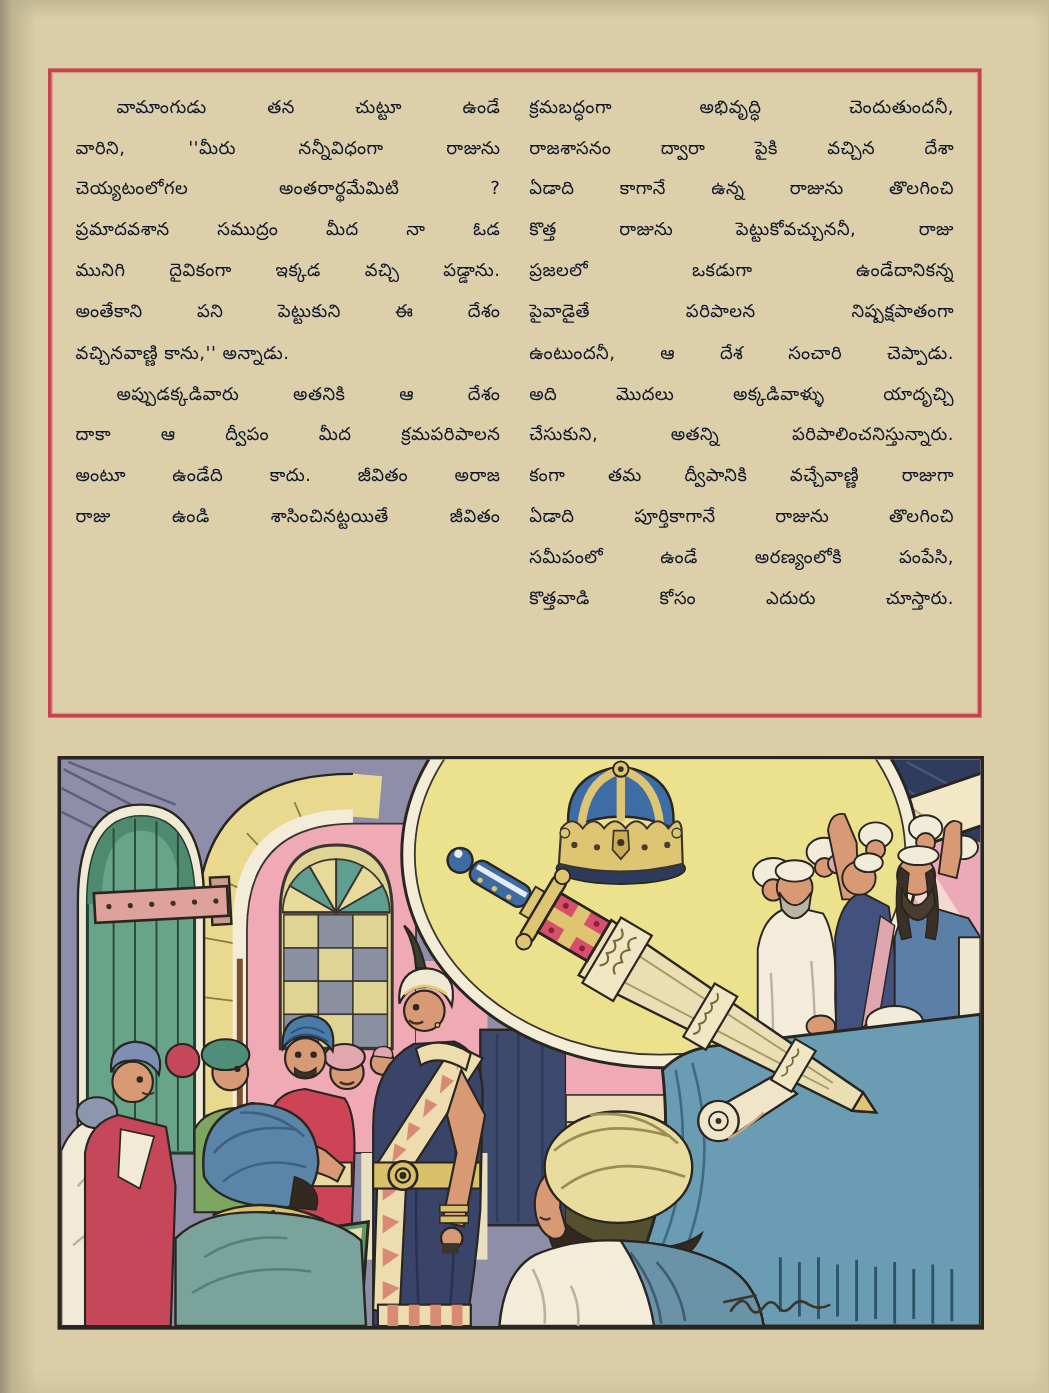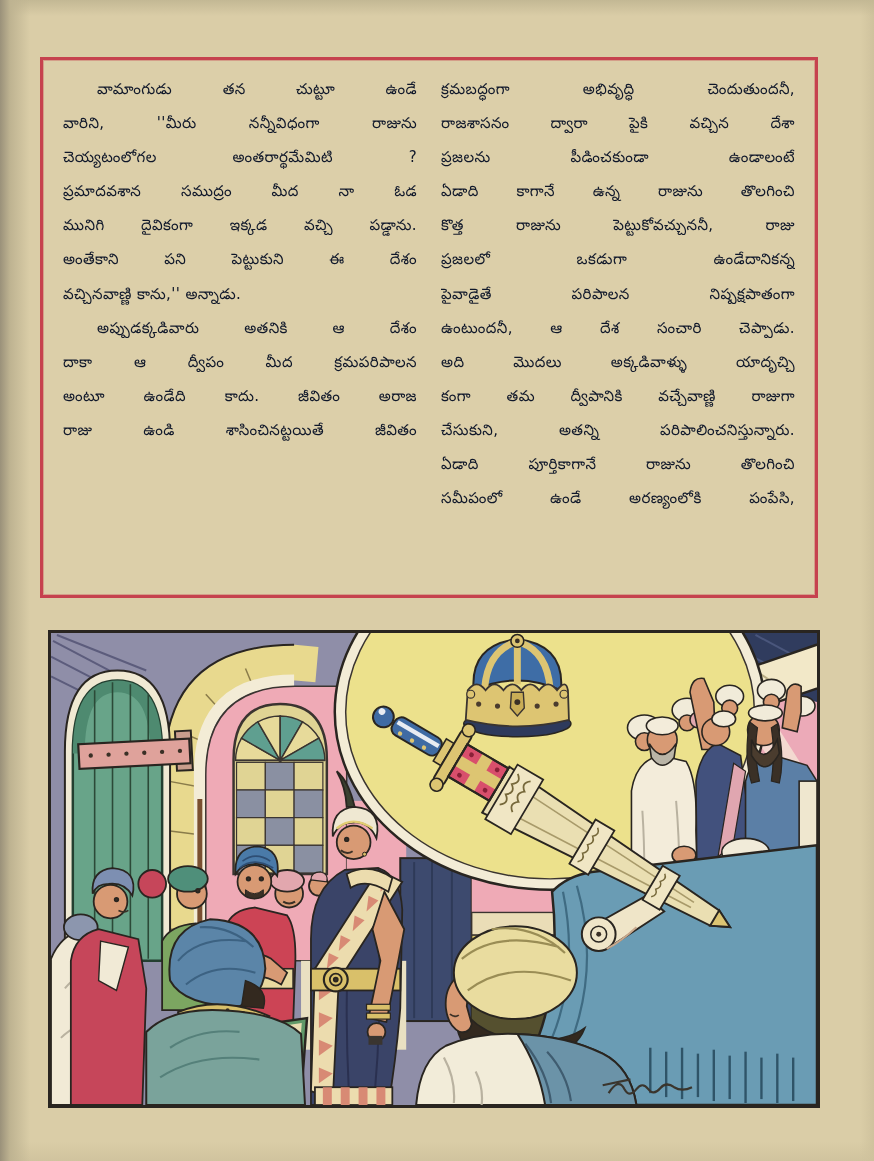--- a/index.html
+++ b/index.html
@@ -53,31 +53,31 @@
         <div class="tl">అంతేకాని పని పెట్టుకుని ఈ దేశం</div>
         <div class="tl pend">వచ్చినవాణ్ణి కాను,'' అన్నాడు.</div>
         <div class="tl indent">అప్పుడక్కడివారు అతనికి ఆ దేశం</div>
         <div class="tl">దాకా ఆ ద్వీపం మీద క్రమపరిపాలన</div>
         <div class="tl">అంటూ ఉండేది కాదు. జీవితం అరాజ</div>
         <div class="tl">రాజు ఉండి శాసించినట్టయితే జీవితం</div>
       </div>
     <div class="col">
         <div class="tl">క్రమబద్ధంగా అభివృద్ధి చెందుతుందనీ,</div>
         <div class="tl">రాజశాసనం ద్వారా పైకి వచ్చిన దేశా</div>
-        <div class="tl">ప్రజలను పీడించకుండా ఉండాలంటే</div>
         <div class="tl">ఏడాది కాగానే ఉన్న రాజును తొలగించి</div>
         <div class="tl">కొత్త రాజును పెట్టుకోవచ్చుననీ, రాజు</div>
         <div class="tl">ప్రజలలో ఒకడుగా ఉండేదానికన్న</div>
         <div class="tl">పైవాడైతే పరిపాలన నిష్పక్షపాతంగా</div>
         <div class="tl">ఉంటుందనీ, ఆ దేశ సంచారి చెప్పాడు.</div>
         <div class="tl">అది మొదలు అక్కడివాళ్ళు యాదృచ్చి</div>
+        <div class="tl">చేసుకుని, అతన్ని పరిపాలించనిస్తున్నారు.</div>
         <div class="tl">కంగా తమ ద్వీపానికి వచ్చేవాణ్ణి రాజుగా</div>
-        <div class="tl">చేసుకుని, అతన్ని పరిపాలించనిస్తున్నారు.</div>
         <div class="tl">ఏడాది పూర్తికాగానే రాజును తొలగించి</div>
         <div class="tl">సమీపంలో ఉండే అరణ్యంలోకి పంపేసి,</div>
+        <div class="tl">కొత్తవాడి కోసం ఎదురు చూస్తారు.</div>
       </div>
   </div>
 
   <div class="illustration">
     <svg viewBox="0 0 772 478" preserveAspectRatio="none">
 
       <rect x="0" y="0" width="772" height="478" fill="#8f8ea8"></rect>
       <g stroke="#5c5c7c" stroke-width="2">
         <line x1="2" y1="8" x2="70" y2="44"></line>
           <line x1="0" y1="24" x2="54" y2="52"></line>

